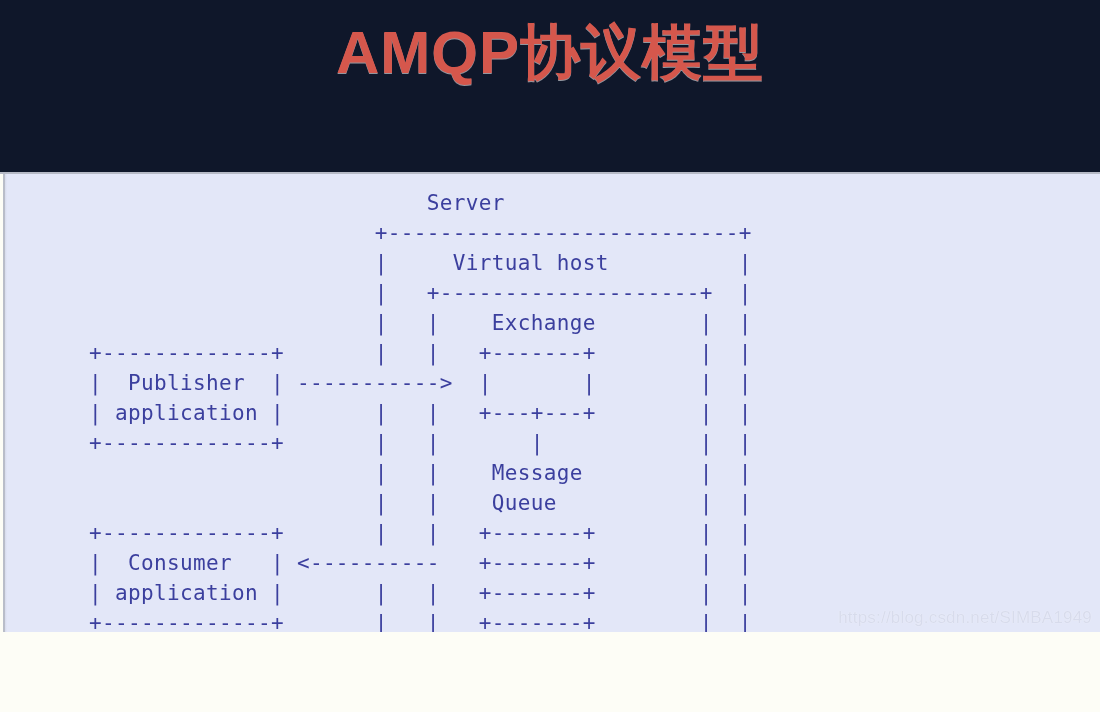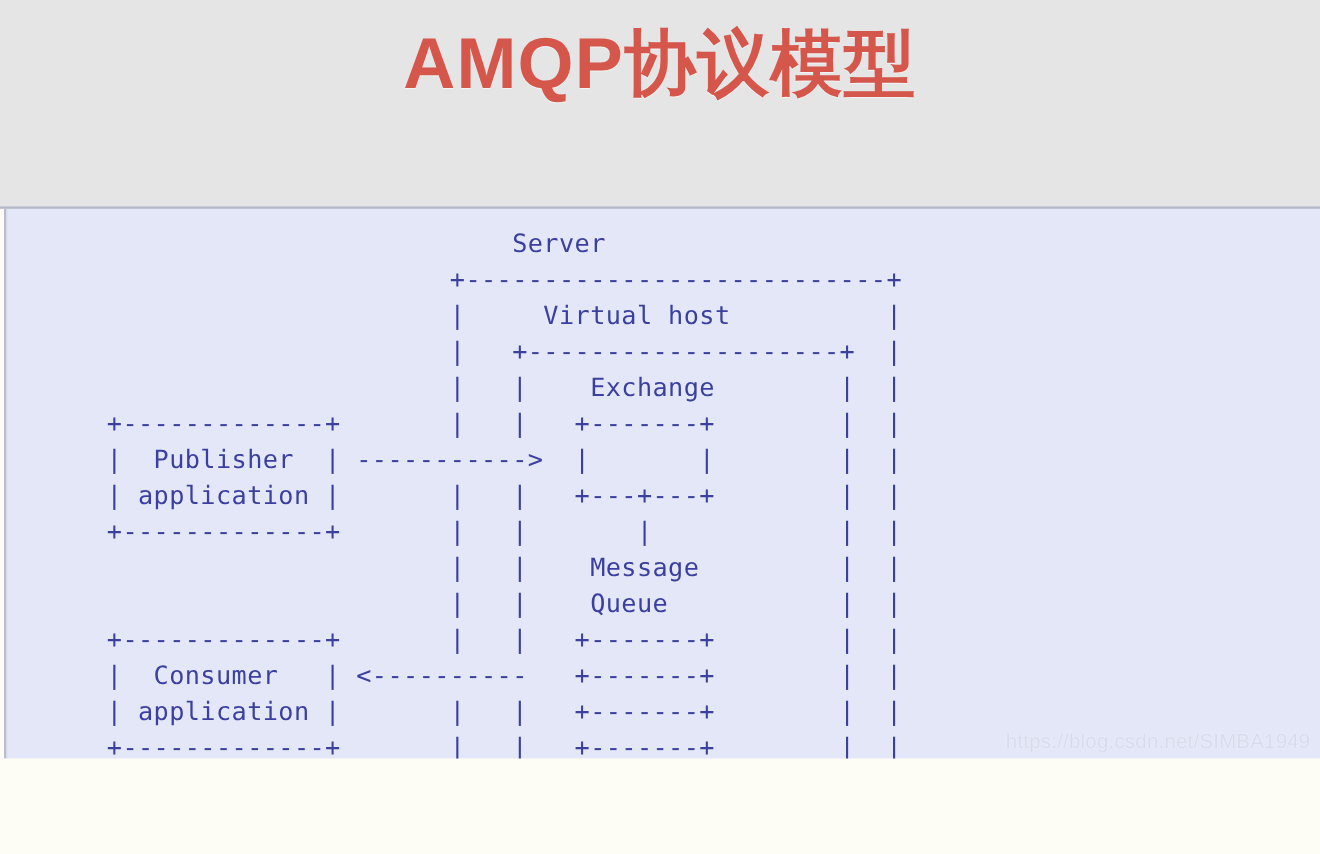--- a/index.html
+++ b/index.html
@@ -15,21 +15,21 @@
     position: relative;
   }
 
   
   #title-band {
     position: absolute;
     left: 0;
     top: 0;
     width: 1100px;
     height: 172px;
-    background: #e5e5e5;
+    background: #0f172a;
     display: flex;
     align-items: flex-start;
     justify-content: center;
   }
   #page-title {
     margin-top: 18px;
     font-family: "Liberation Sans", "DejaVu Sans", sans-serif;
     font-size: 60px;
     font-weight: bold;
     color: #d5574c;

